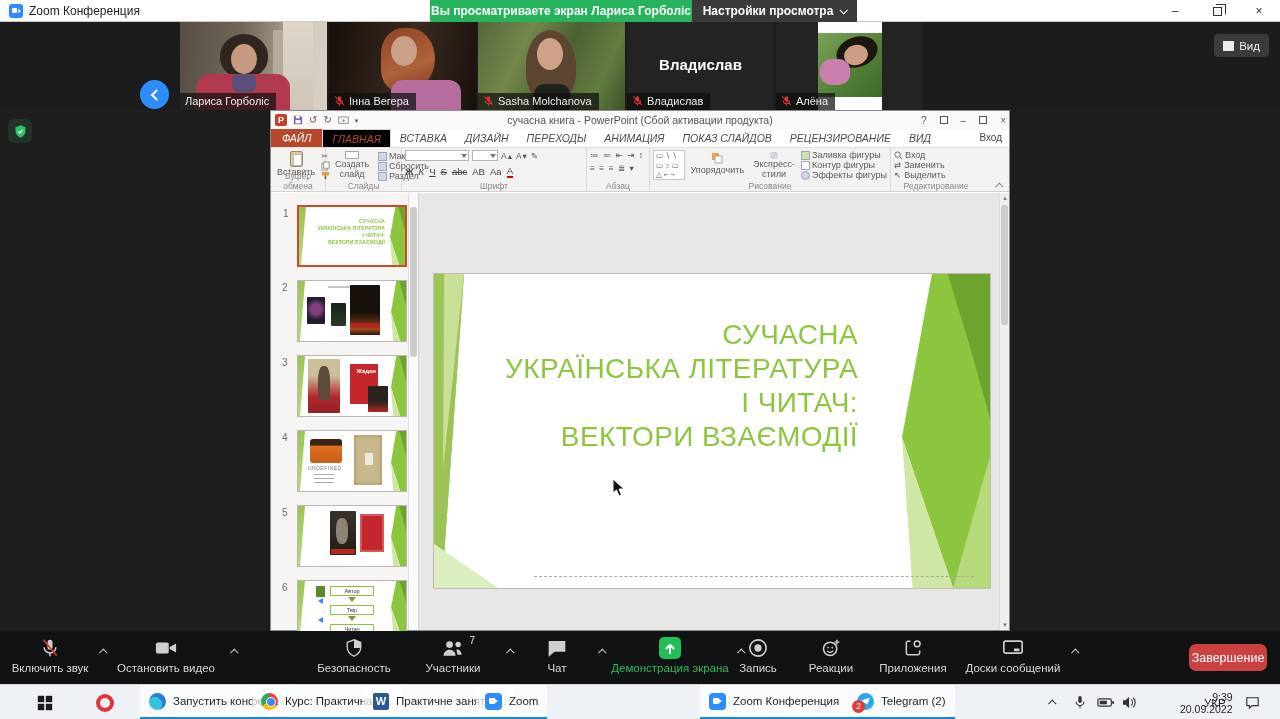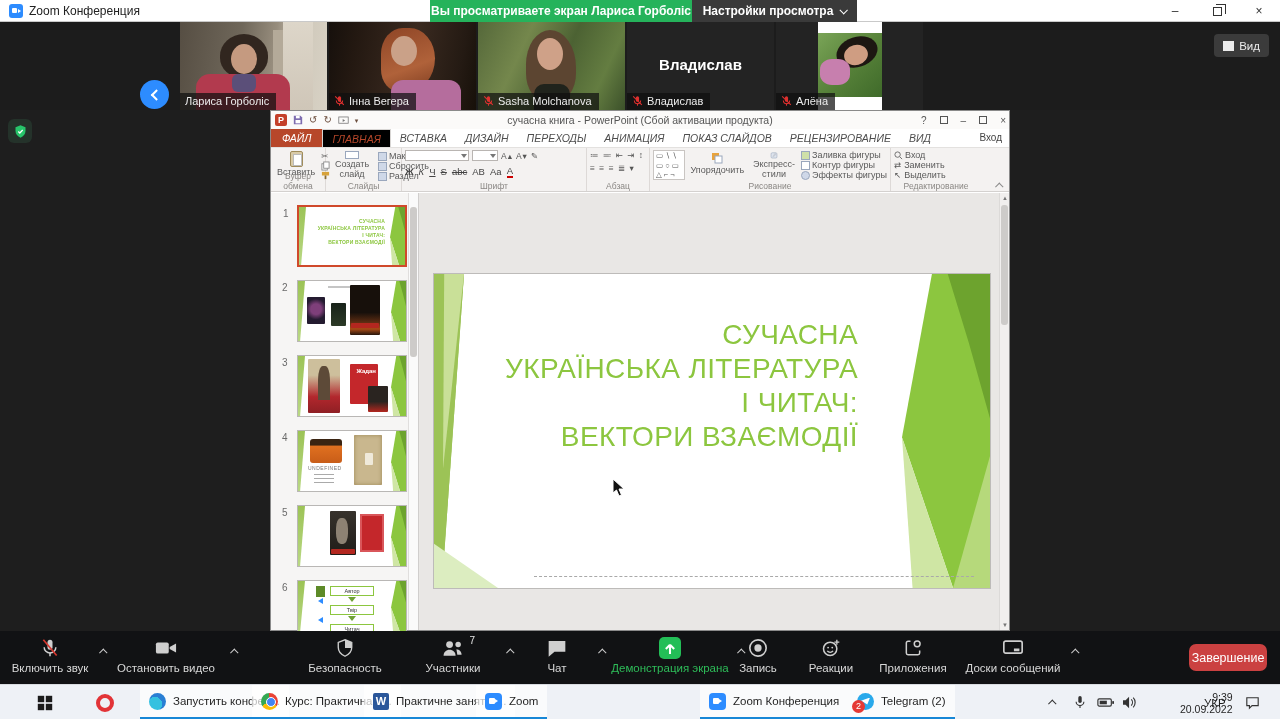--- a/index.html
+++ b/index.html
@@ -623,21 +623,21 @@
   <div class="titem" style="left:110px;width:112px;">
     <span class="ic">
       <svg width="22" height="18" viewBox="0 0 24 18">
           <rect x="1" y="3" width="14" height="12" rx="2" fill="#cfcfcf"></rect>
           <path d="M16 8l7-4v10l-7-4z" fill="#cfcfcf"></path>
         </svg>
     </span>
     <span>Остановить видео</span>
   </div>
   <span class="tcaret chev up" style="left:232px;"></span>
-  <div class="titem" style="left:295px;width:100px;">
+  <div class="titem" style="left:304px;width:100px;">
     <span class="ic">
       <svg width="18" height="20" viewBox="0 0 24 24">
           <path d="M12 1l9 3.5V11c0 5.5-3.8 9.6-9 12-5.2-2.4-9-6.5-9-12V4.5z" fill="none" stroke="#cfcfcf" stroke-width="1.8"></path>
           <path d="M12 1l9 3.5V11c0 .3 0 .6-.1.9L12 12z" fill="#cfcfcf"></path>
         </svg>
     </span>
     <span>Безопасность</span>
   </div>
   <div class="titem" style="left:405px;width:96px;">
     <span class="ic">

